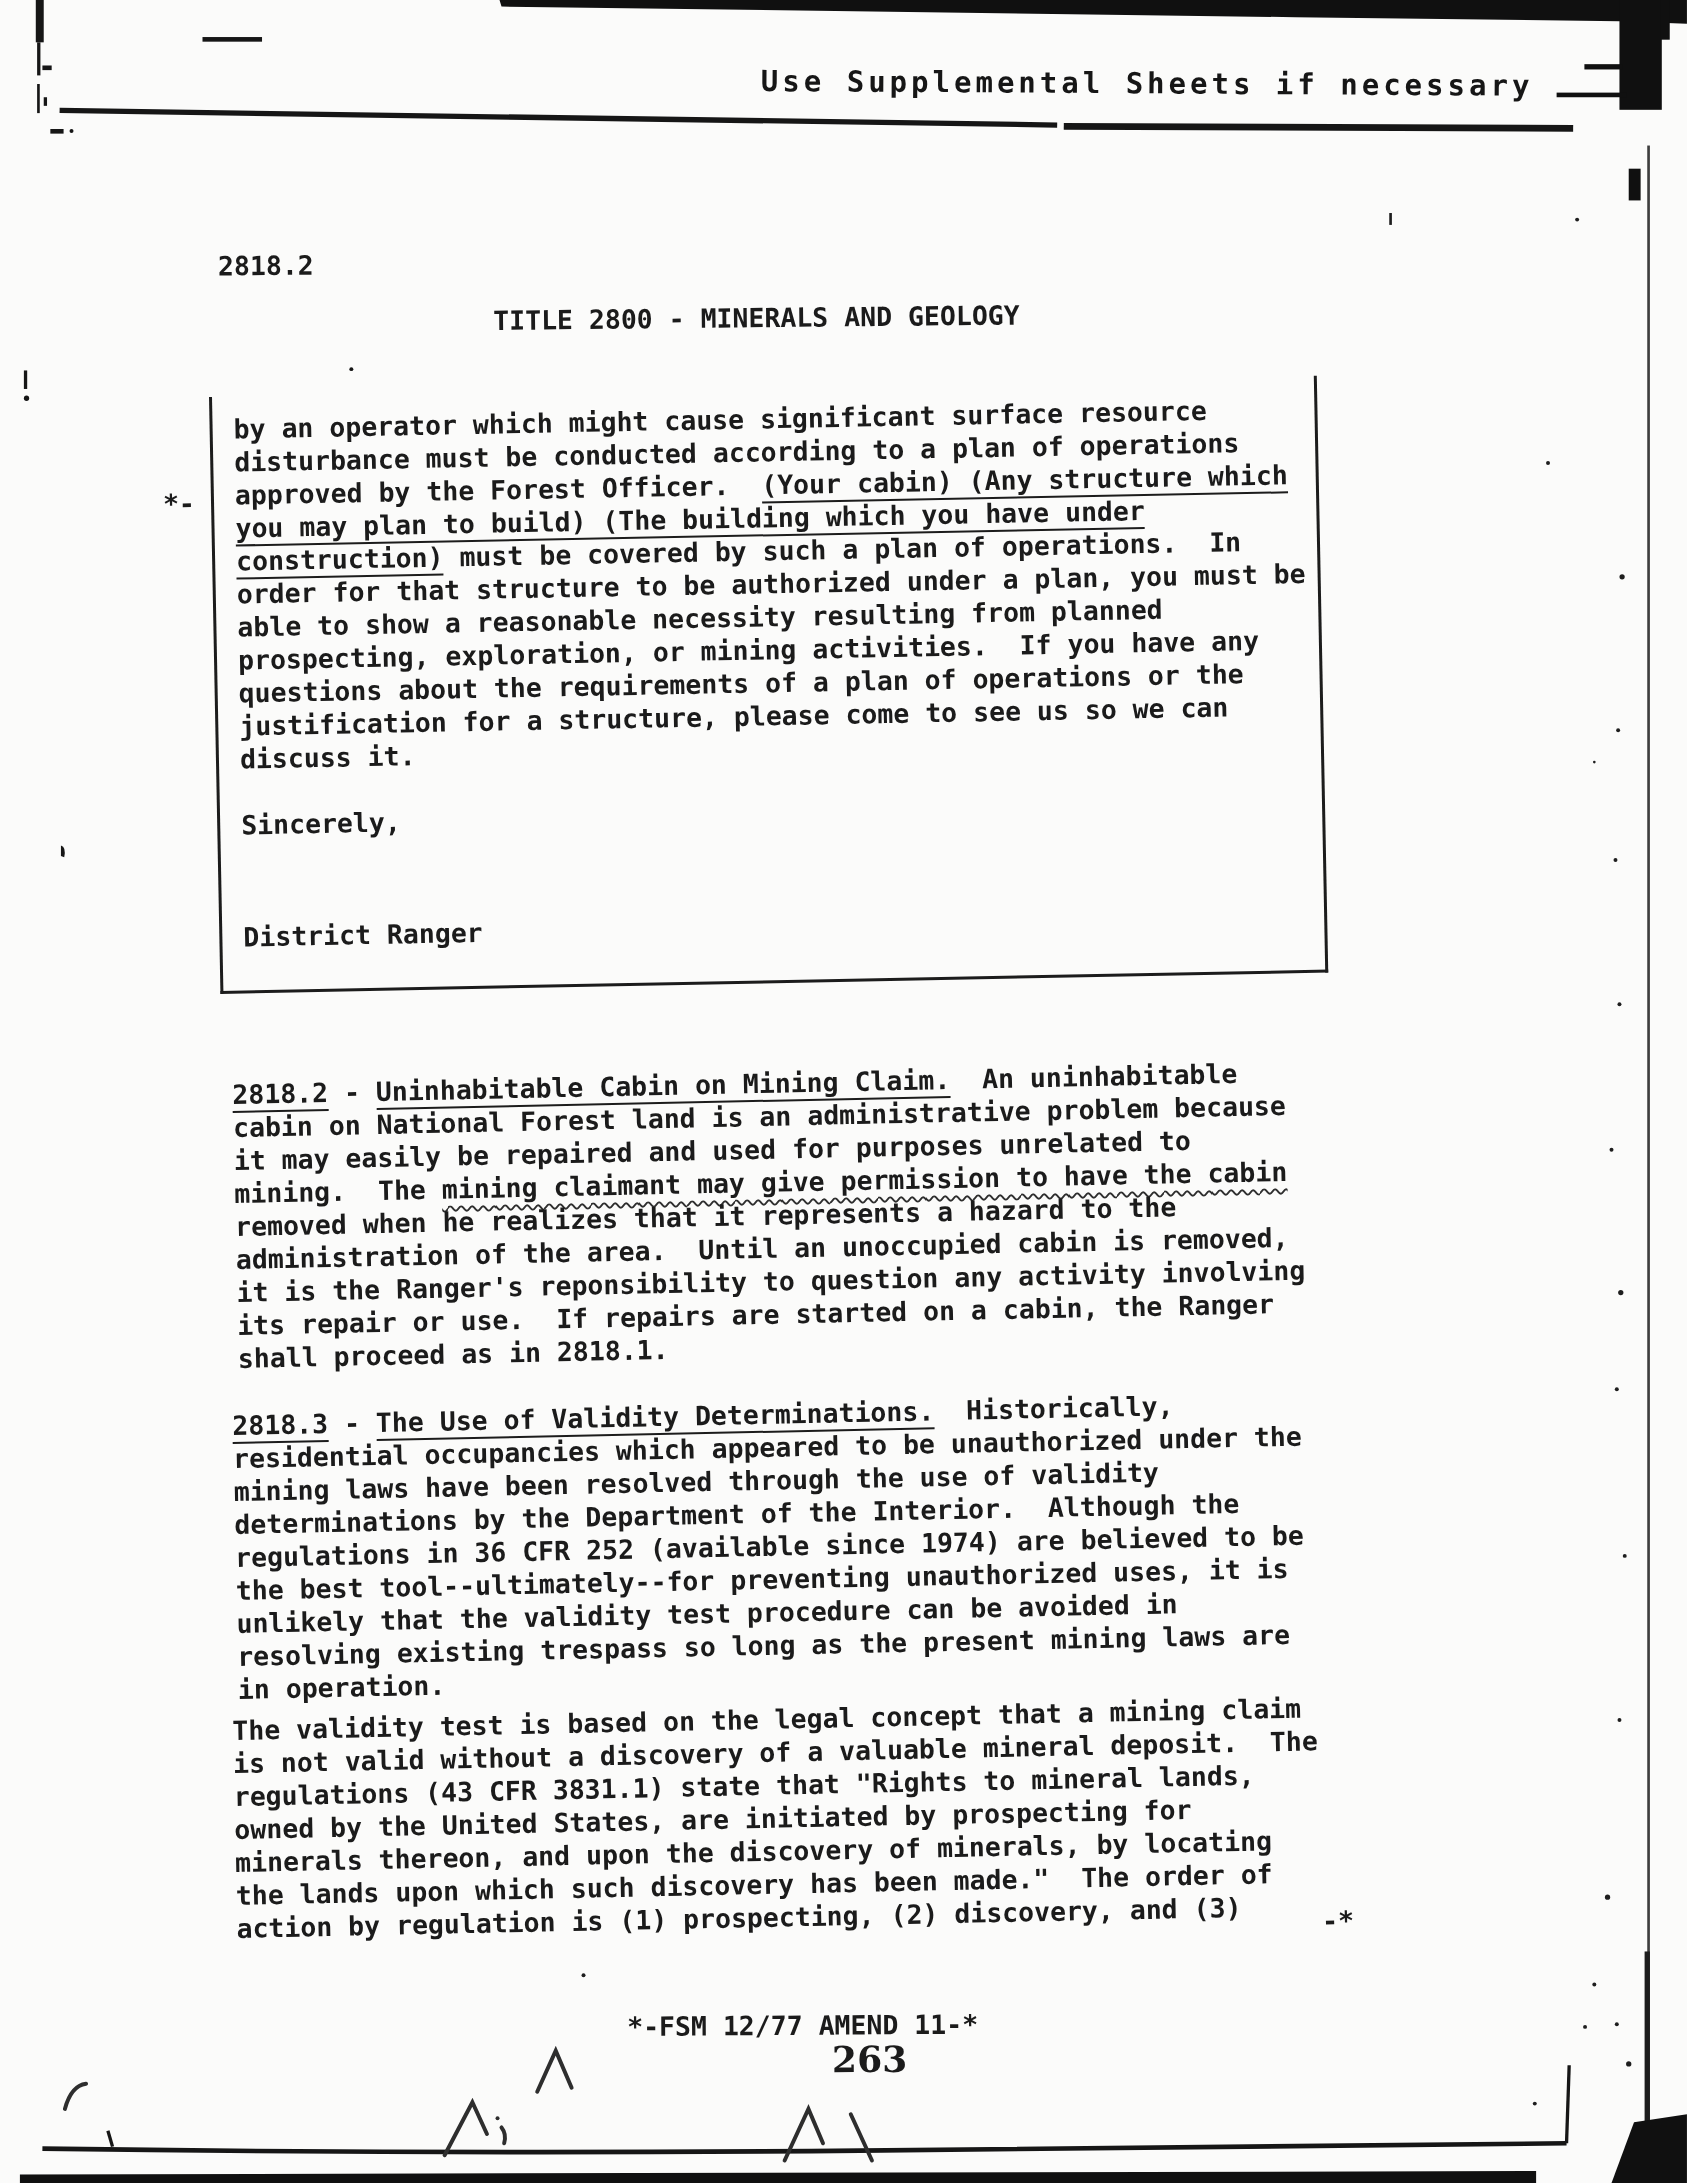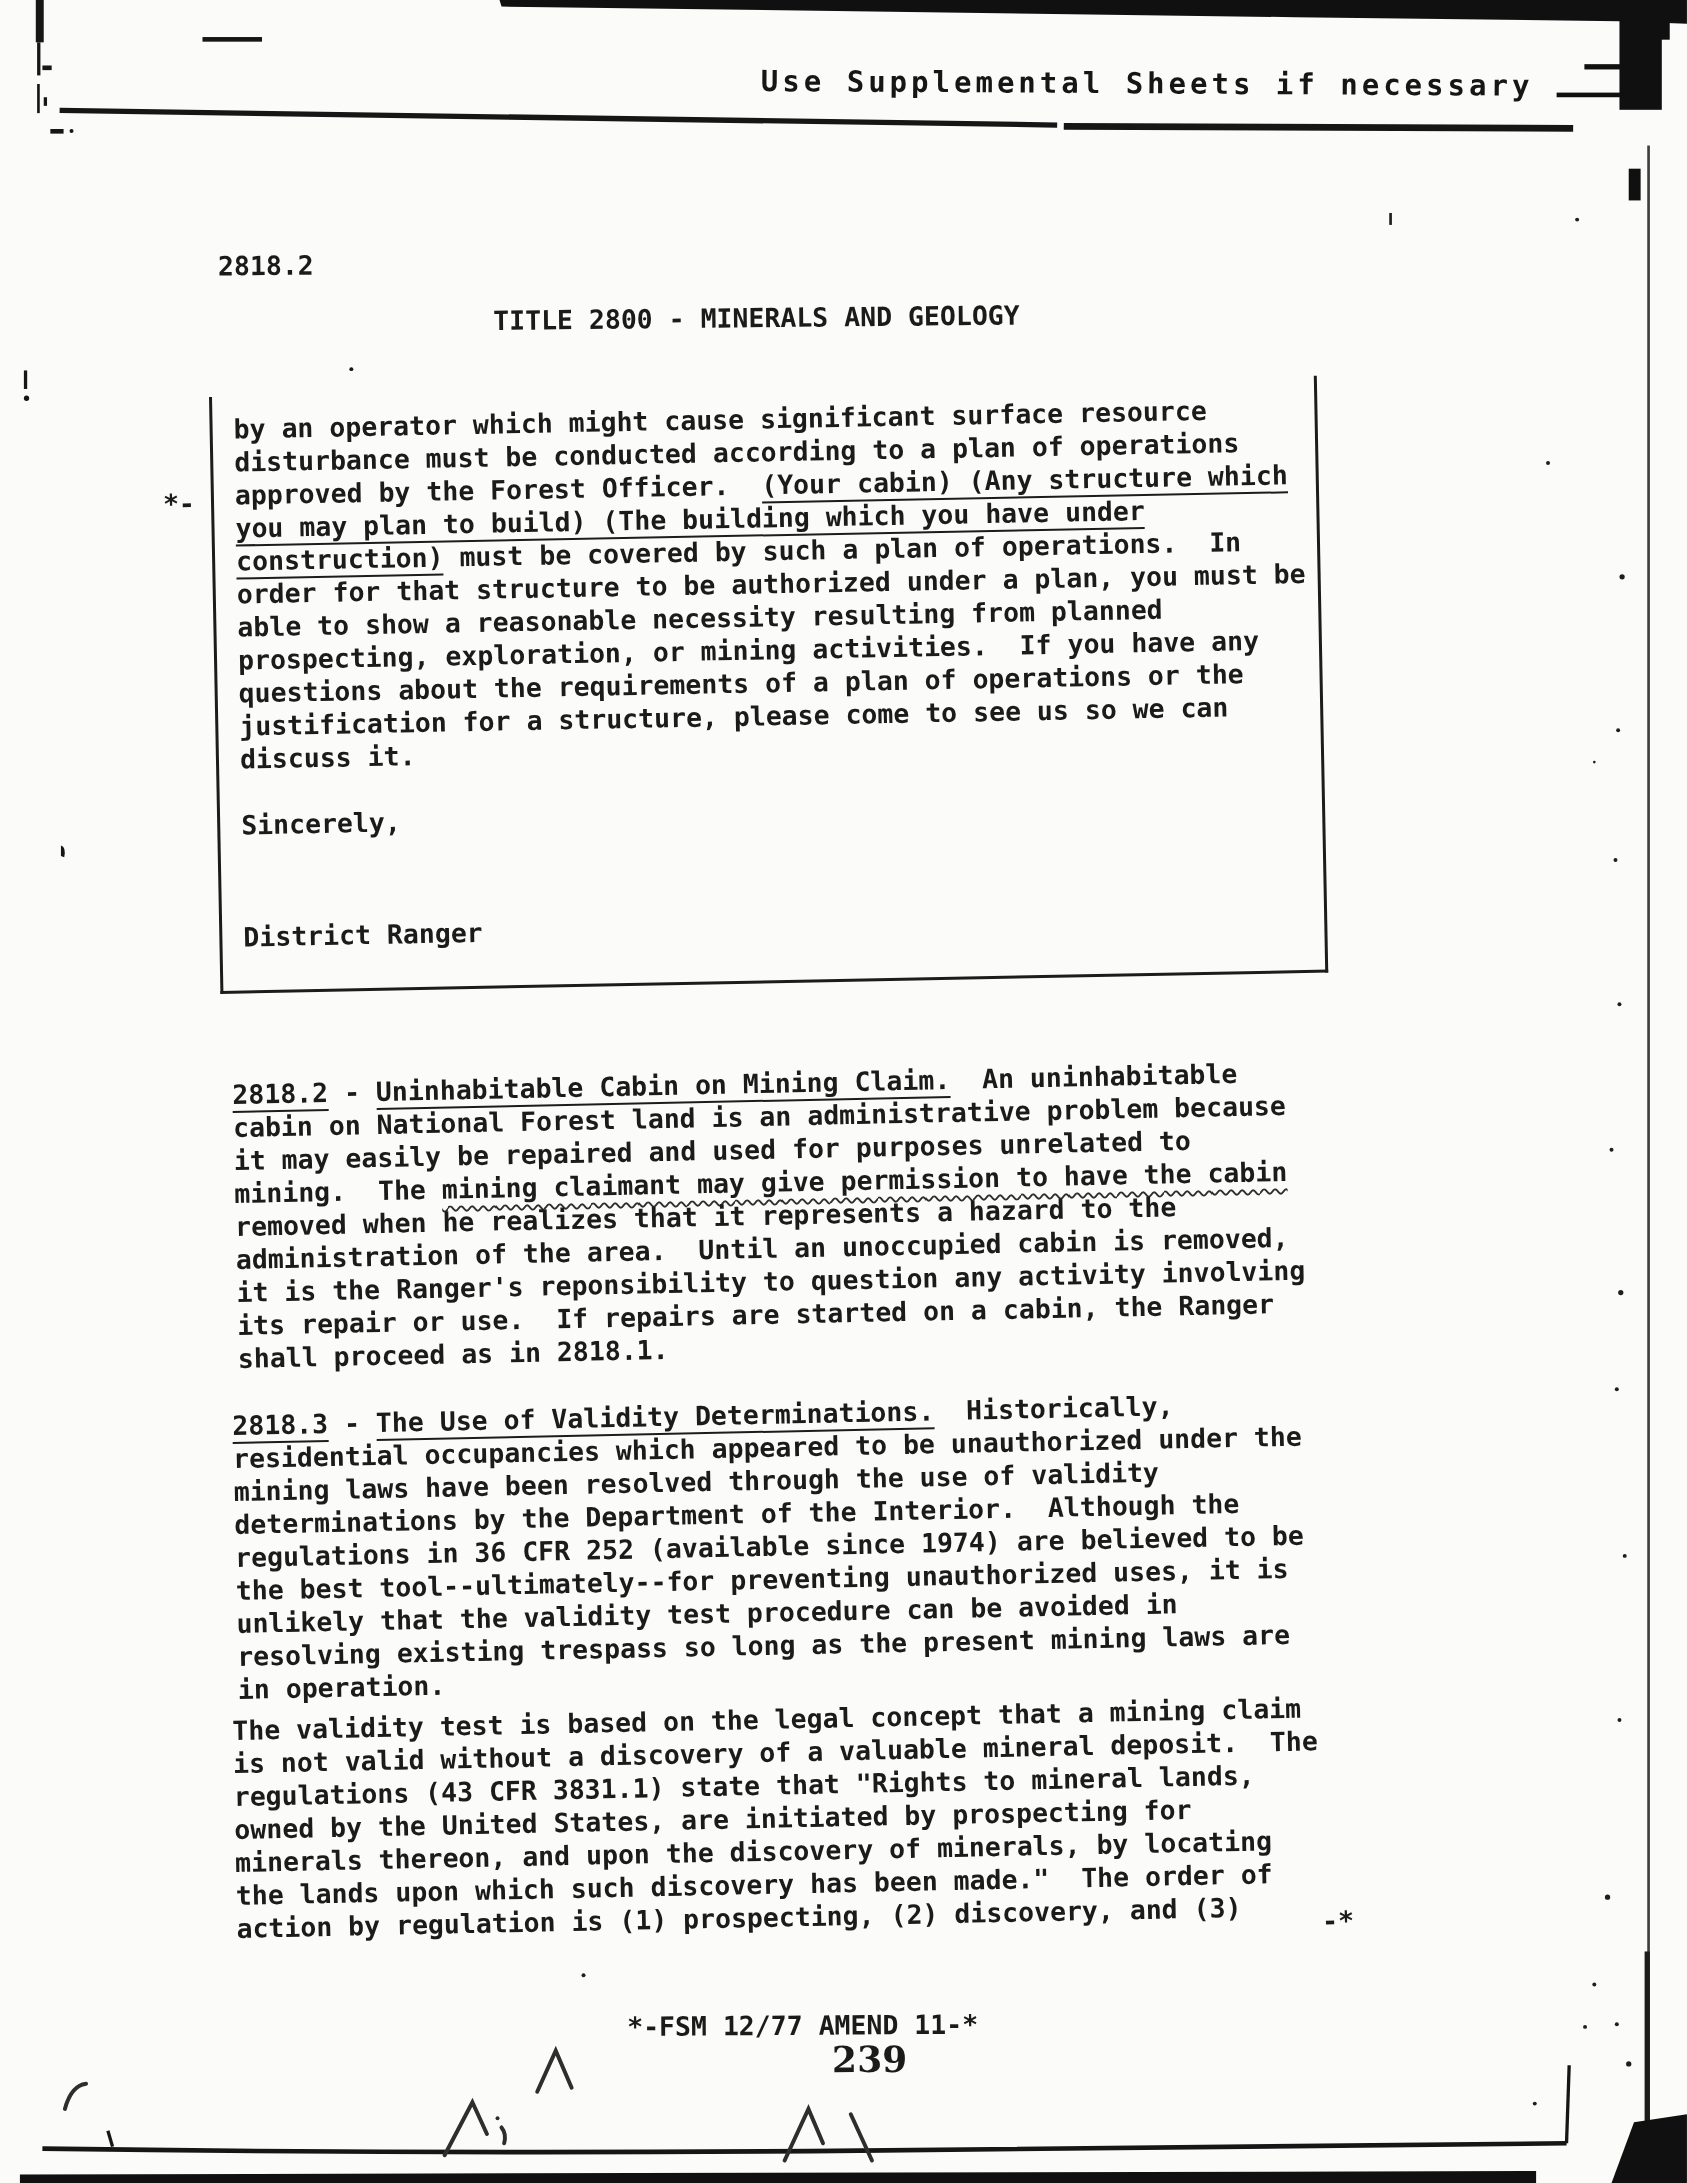--- a/index.html
+++ b/index.html
@@ -148,16 +148,16 @@
 
   <div class="abs body-block blk1 mono40"><div class="tline"><span class="u">2818.2</span><span> - </span><span class="u">Uninhabitable Cabin on Mining Claim.</span><span>  An uninhabitable</span></div><div class="tline"><span>cabin on National Forest land is an administrative problem because</span></div><div class="tline"><span>it may easily be repaired and used for purposes unrelated to</span></div><div class="tline"><span>mining.  The </span><span class="wavy">mining claimant may give permission to have the cabin</span></div><div class="tline"><span>removed when he realizes that it represents a hazard to the</span></div><div class="tline"><span>administration of the area.  Until an unoccupied cabin is removed,</span></div><div class="tline"><span>it is the Ranger's reponsibility to question any activity involving</span></div><div class="tline"><span>its repair or use.  If repairs are started on a cabin, the Ranger</span></div><div class="tline"><span>shall proceed as in 2818.1.</span></div></div>
 
   <div class="abs body-block blk2 mono40"><div class="tline"><span class="u">2818.3</span><span> - </span><span class="u">The Use of Validity Determinations.</span><span>  Historically,</span></div><div class="tline"><span>residential occupancies which appeared to be unauthorized under the</span></div><div class="tline"><span>mining laws have been resolved through the use of validity</span></div><div class="tline"><span>determinations by the Department of the Interior.  Although the</span></div><div class="tline"><span>regulations in 36 CFR 252 (available since 1974) are believed to be</span></div><div class="tline"><span>the best tool--ultimately--for preventing unauthorized uses, it is</span></div><div class="tline"><span>unlikely that the validity test procedure can be avoided in</span></div><div class="tline"><span>resolving existing trespass so long as the present mining laws are</span></div><div class="tline"><span>in operation.</span></div></div>
 
   <div class="abs body-block blk3 mono40"><div class="tline"><span>The validity test is based on the legal concept that a mining claim</span></div><div class="tline"><span>is not valid without a discovery of a valuable mineral deposit.  The</span></div><div class="tline"><span>regulations (43 CFR 3831.1) state that "Rights to mineral lands,</span></div><div class="tline"><span>owned by the United States, are initiated by prospecting for</span></div><div class="tline"><span>minerals thereon, and upon the discovery of minerals, by locating</span></div><div class="tline"><span>the lands upon which such discovery has been made."  The order of</span></div><div class="tline"><span>action by regulation is (1) prospecting, (2) discovery, and (3)</span></div></div>
 
   <div class="abs right-margin-mark mono40">-*</div>
 
   <div class="abs footer-amendment mono40">*-FSM 12/77 AMEND 11-*</div>
-  <div class="abs page-number">239</div>
+  <div class="abs page-number">263</div>
 
 </div>
 
 
 </body></html>

